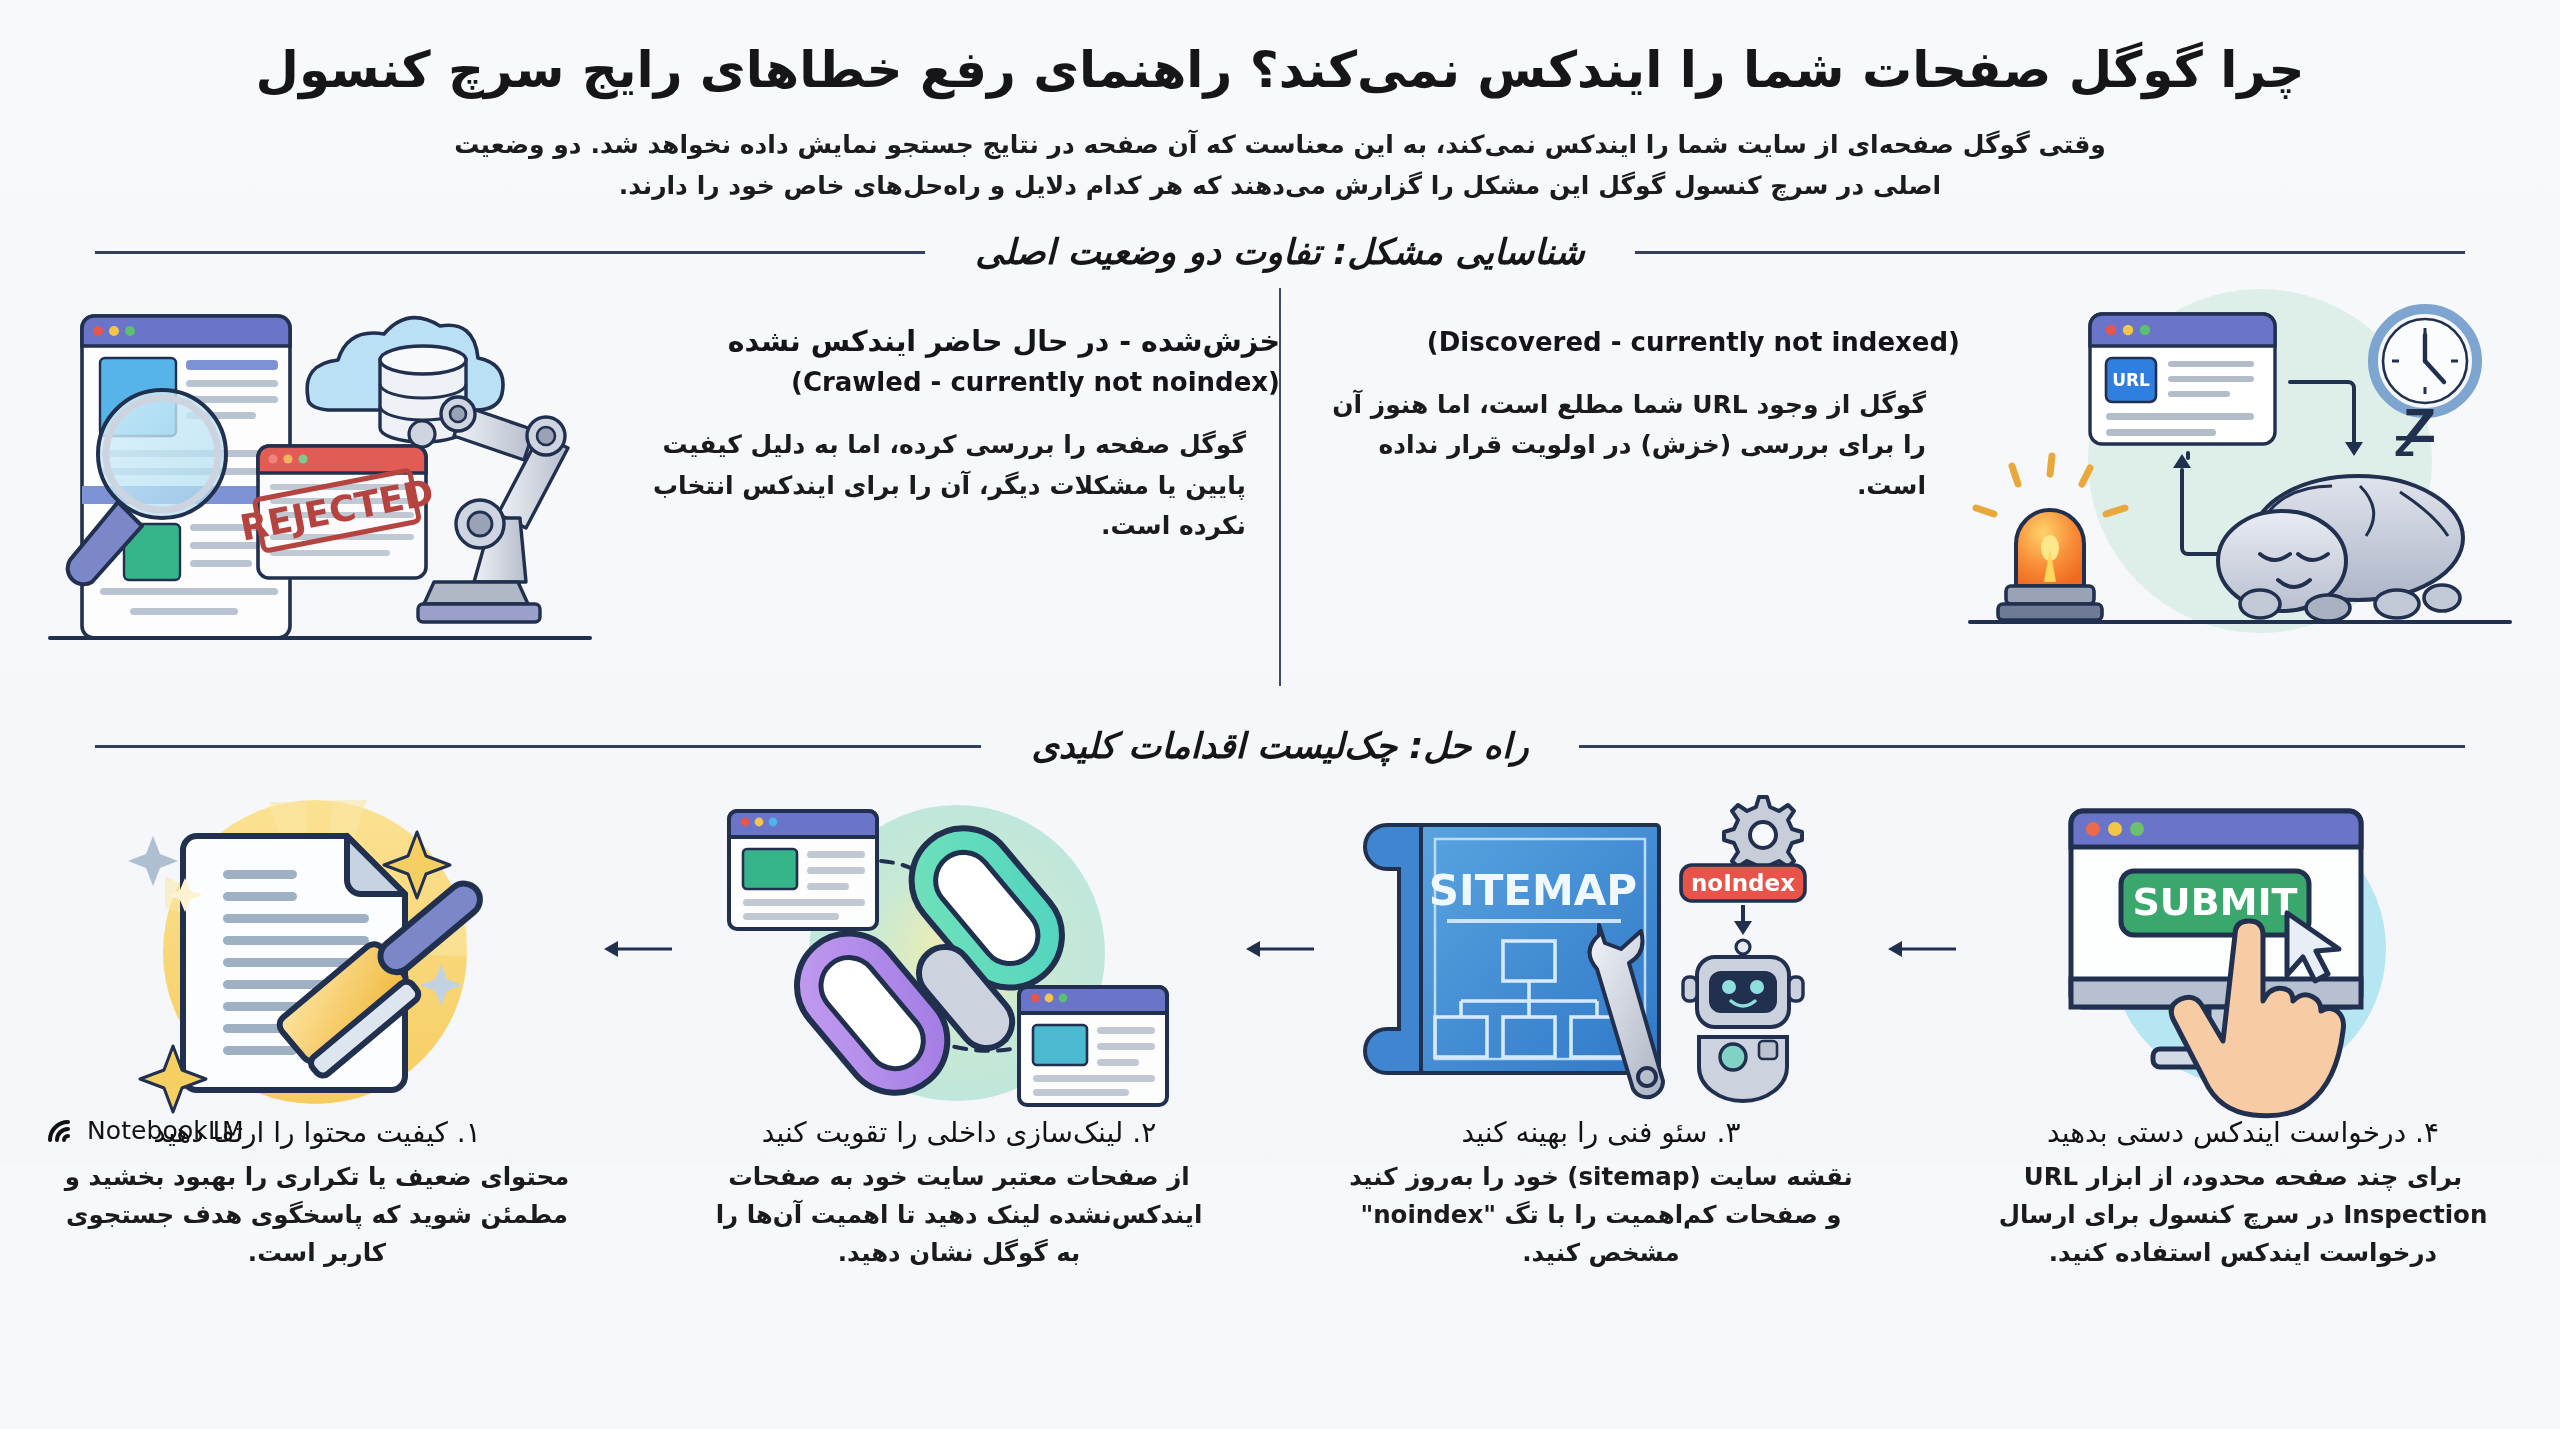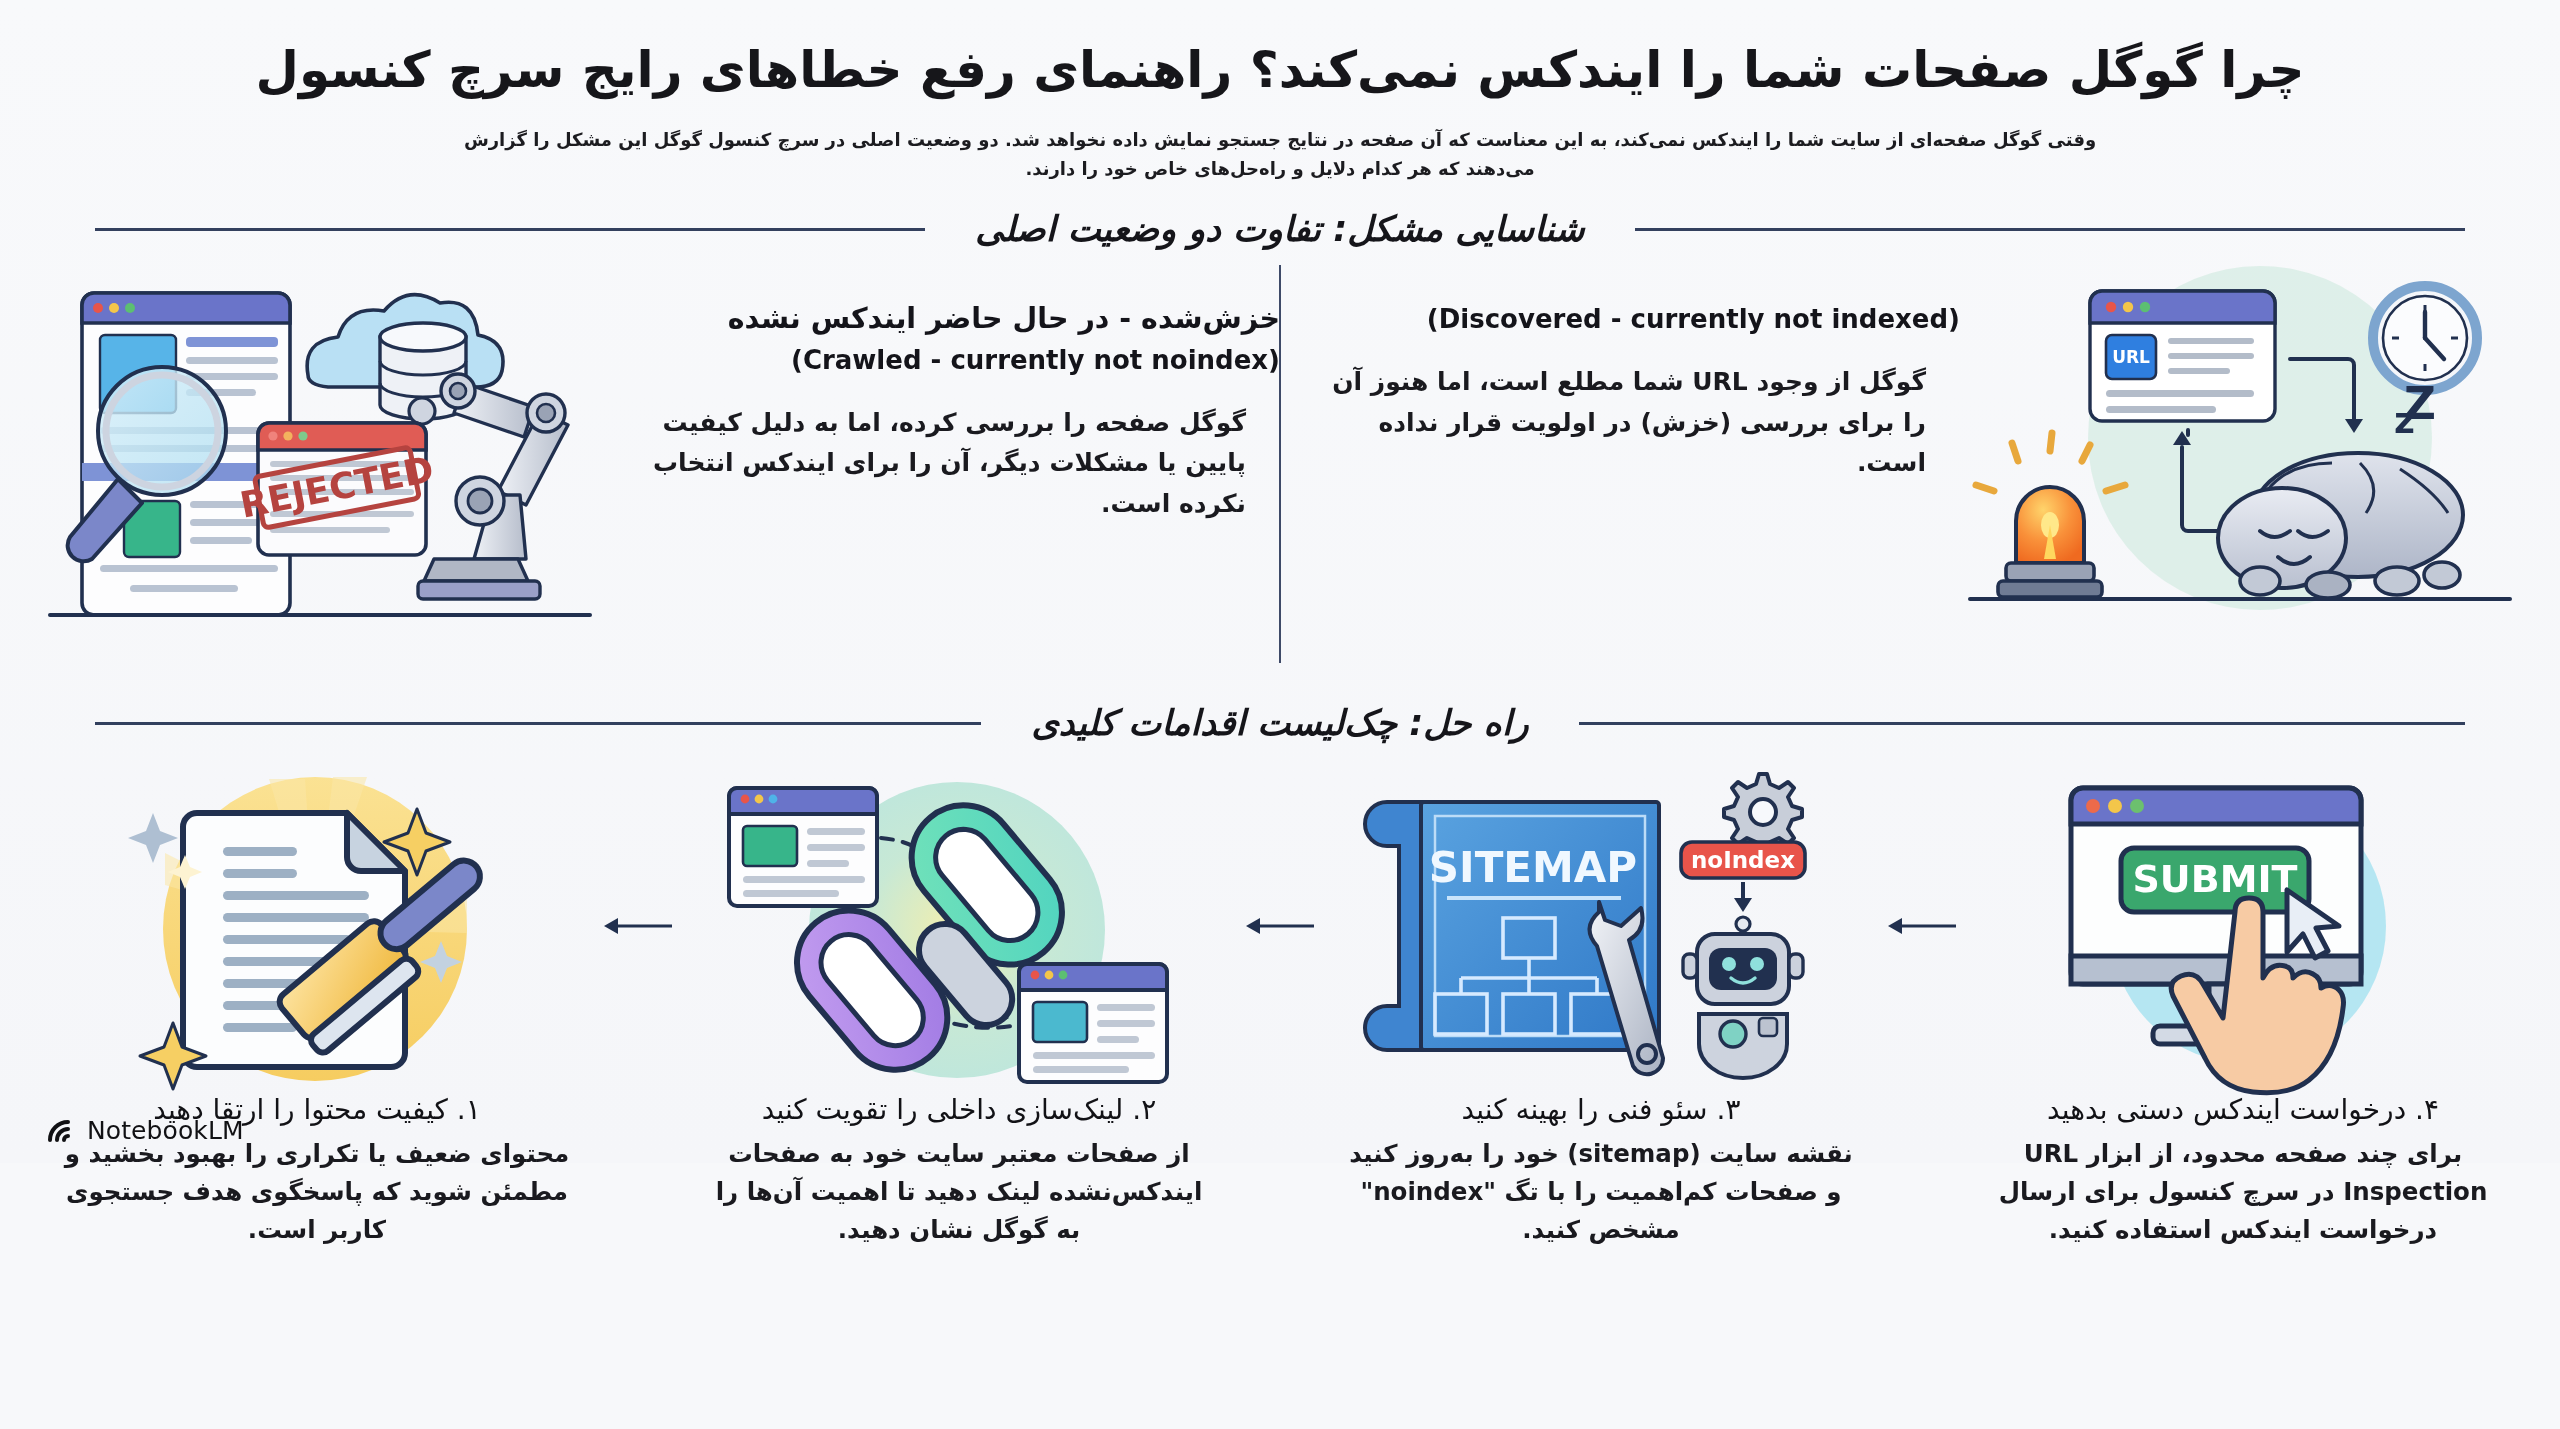--- a/index.html
+++ b/index.html
@@ -18,21 +18,21 @@
 
   
   .header { padding: 38px 120px 0 120px; text-align: center; }
   .title {
     font-size: 50px; font-weight: 700; color: #16161a;
     line-height: 1.3; letter-spacing: 0px;
     max-width: 2150px; margin: 0 auto;
   }
   .subtitle {
     margin: 22px auto 0 auto; max-width: 1700px;
-    font-size: 18px; font-weight: 600; color: #1c1c20;
+    font-size: 25px; font-weight: 600; color: #1c1c20;
     line-height: 1.62;
   }
 
   
   .sec-head {
     display: flex; align-items: center; gap: 50px;
     padding: 0 95px; margin-top: 26px; font-style: italic;
   }
   .sec-head .rule { flex: 1 1 auto; height: 3px; background: #1d2b4d; opacity: .9; }
   .sec-head .sec-title {

